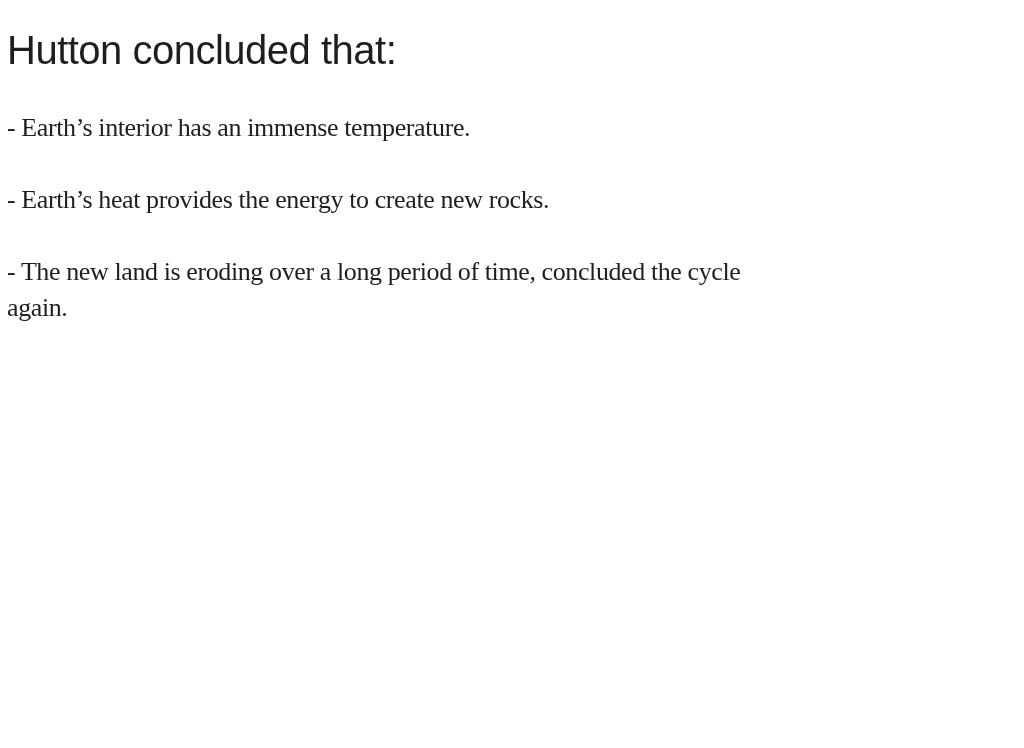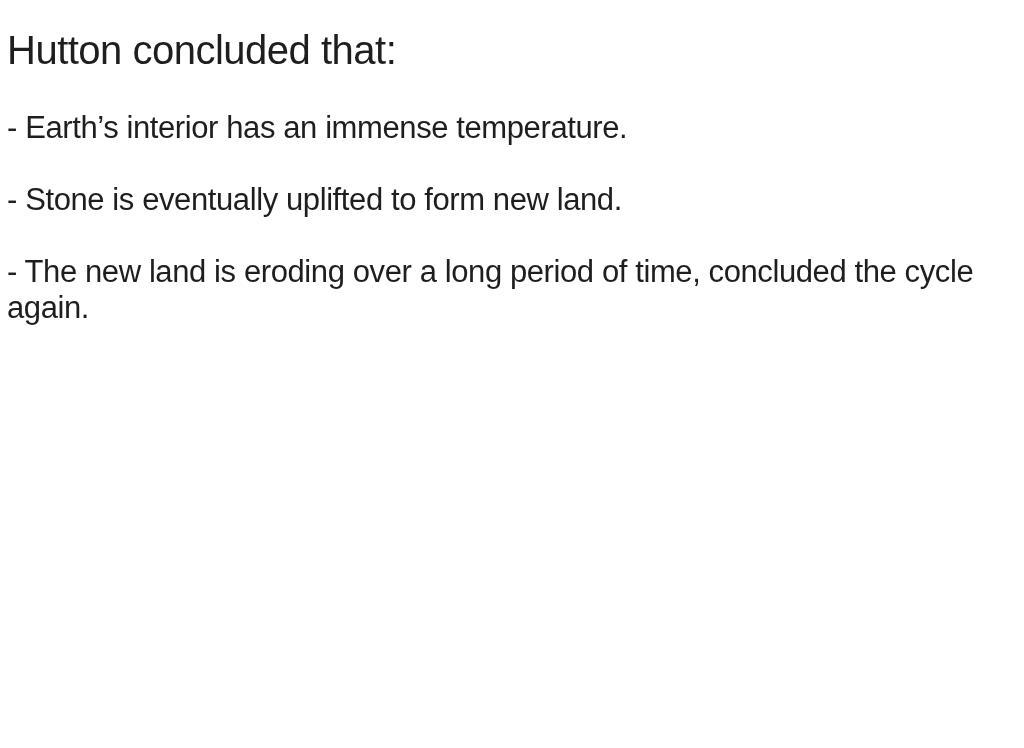--- a/index.html
+++ b/index.html
@@ -21,36 +21,37 @@
     margin: 0 0 14px 0;
     font-size: 40px;
     font-weight: 400;
     line-height: 48px;
     letter-spacing: -0.5px;
     color: #1e1e1e;
     white-space: pre-line;
   }
   .bullet {
     margin: 36px 0 0 0;
-    font-size: 31px;
+    font-size: 26px;
     font-weight: 400;
     line-height: 36px;
     letter-spacing: -0.4px;
     color: #1e1e1e;
     white-space: pre-line;
+    font-family: Liberation Serif, serif;
   }
 </style>
 </head>
 <body>
 
 <main class="page">
   <h1 class="slide-title">Hutton concluded that:</h1>
 
   <p class="bullet">- Earth’s interior has an immense temperature.</p>
 
+  <p class="bullet">- Earth’s heat provides the energy to create new rocks.</p>
 
 
 
-  <p class="bullet">- Stone is eventually uplifted to form new land.</p>
 
   <p class="bullet">- The new land is eroding over a long period of time, concluded the cycle
 again.</p>
 </main>
 
 </body></html>

